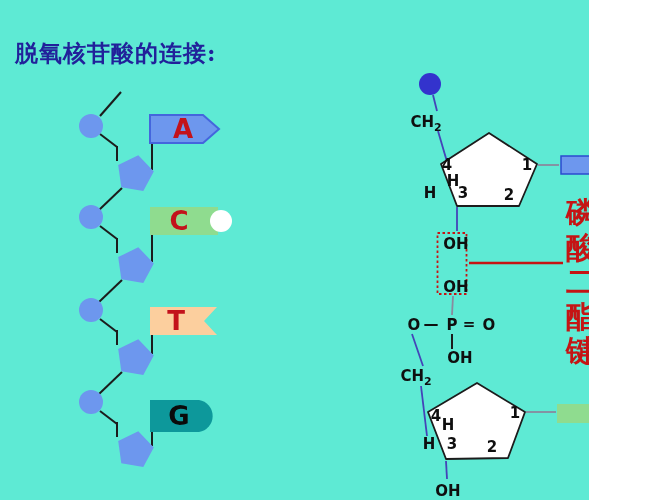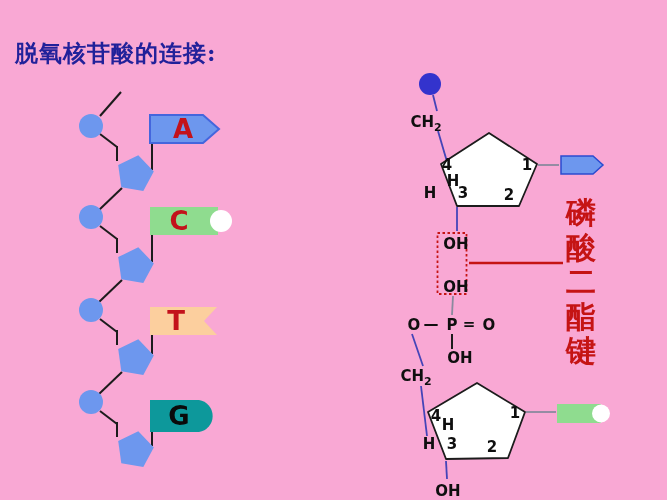--- a/index.html
+++ b/index.html
@@ -1,16 +1,16 @@
 <!DOCTYPE html>
 <html><head>
 <meta charset="utf-8">
 <style>
   html,body{margin:0;padding:0;background:#ffffff;}
-  .canvas{position:relative;width:667px;height:500px;background:#f9a8d4;overflow:hidden;
+  .canvas{position:relative;width:589px;height:500px;background:#5eead4;overflow:hidden;
           font-family:"DejaVu Sans",sans-serif;}
   .title{position:absolute;left:15px;top:38px;font:bold 23px "DejaVu Serif",serif;
          color:#21219a;letter-spacing:1px;white-space:nowrap;}
   .annotation{position:absolute;left:561px;top:196px;width:40px;text-align:center;
               color:#c51414;font:bold 30px "DejaVu Serif",serif;line-height:34.5px;}
   svg{position:absolute;left:0;top:0;}
   .bond-black{stroke:#1c1c1c;stroke-width:2;fill:none;}
   .bond-blue{stroke:#4444b8;stroke-width:1.8;fill:none;}
   .bond-gray{stroke:#8a8a9e;stroke-width:1.8;fill:none;}
   .ring{fill:#ffffff;stroke:#1c1c1c;stroke-width:1.8;stroke-linejoin:round;}

